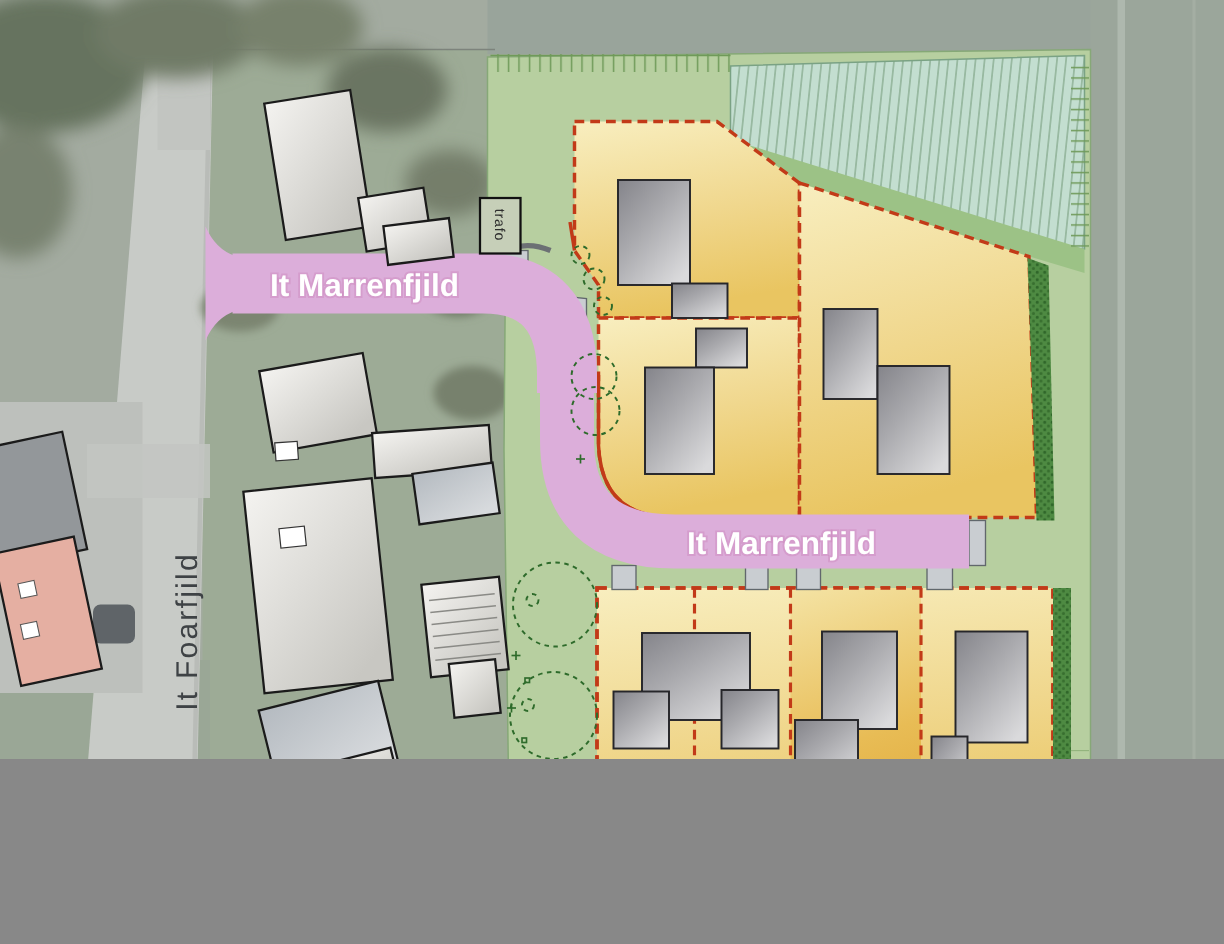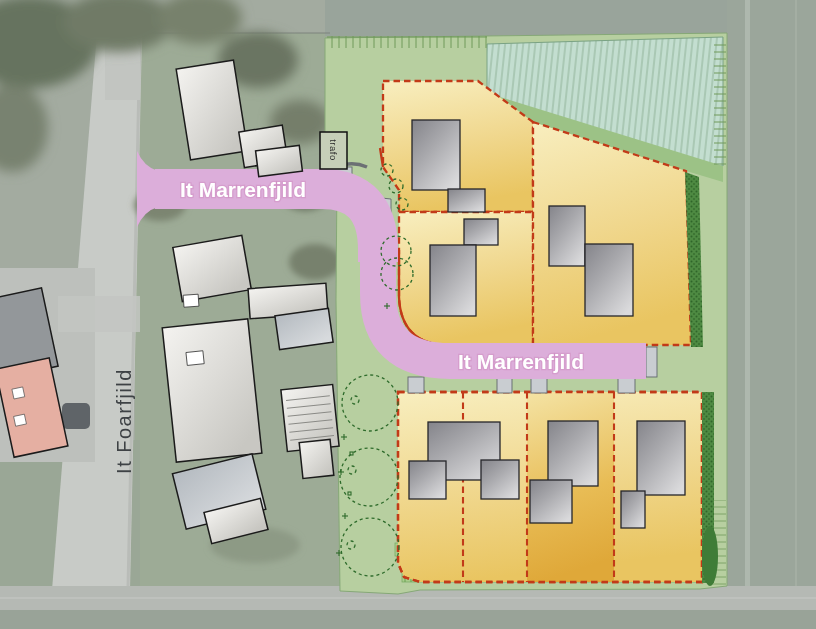--- a/index.html
+++ b/index.html
@@ -1,16 +1,16 @@
 <!DOCTYPE html>
 <html style="--aerial-field: #a3aba0; --plan-green: #b7cfa0; --pond-teal: #c3ded0; --band-green: #9cc286; --parcel-yellow-light: #f8eebf; --parcel-yellow-deep: #e9c561; --parcel-orange-deep: #dfa839; --parcel-border-red: #c23a18; --road-pink: #dcaeda; --hedge-green: #4e8a42; --driveway-gray: #c9cdd1; --new-building-gray: #a9a9ad;"><head>
 <meta charset="utf-8">
 <style>
   html,body{margin:0;padding:0;background:#888;}
-  #stage{position:relative;width:816px;height:629px;overflow:hidden;
+  #stage{position:relative;width:816px;height:506px;overflow:hidden;
          font-family:"Liberation Sans",sans-serif;}
   svg{display:block}
   
   .aerial-base{fill:var(--aerial-field,#a3aba0)}
   .plan-green{fill:var(--plan-green,#b7cfa0);stroke:#86a877;stroke-width:1}
   .band-green{fill:var(--band-green,#9cc286)}
   .parcel{stroke:var(--parcel-border-red,#c23a18);stroke-width:2.3;stroke-dasharray:6.5 4}
   .p-std{fill:url(#gradY1)}
   .p-deep{fill:url(#gradY2)}
   .divider{stroke:var(--parcel-border-red,#c23a18);stroke-width:2.1;stroke-dasharray:6.5 4;fill:none}

